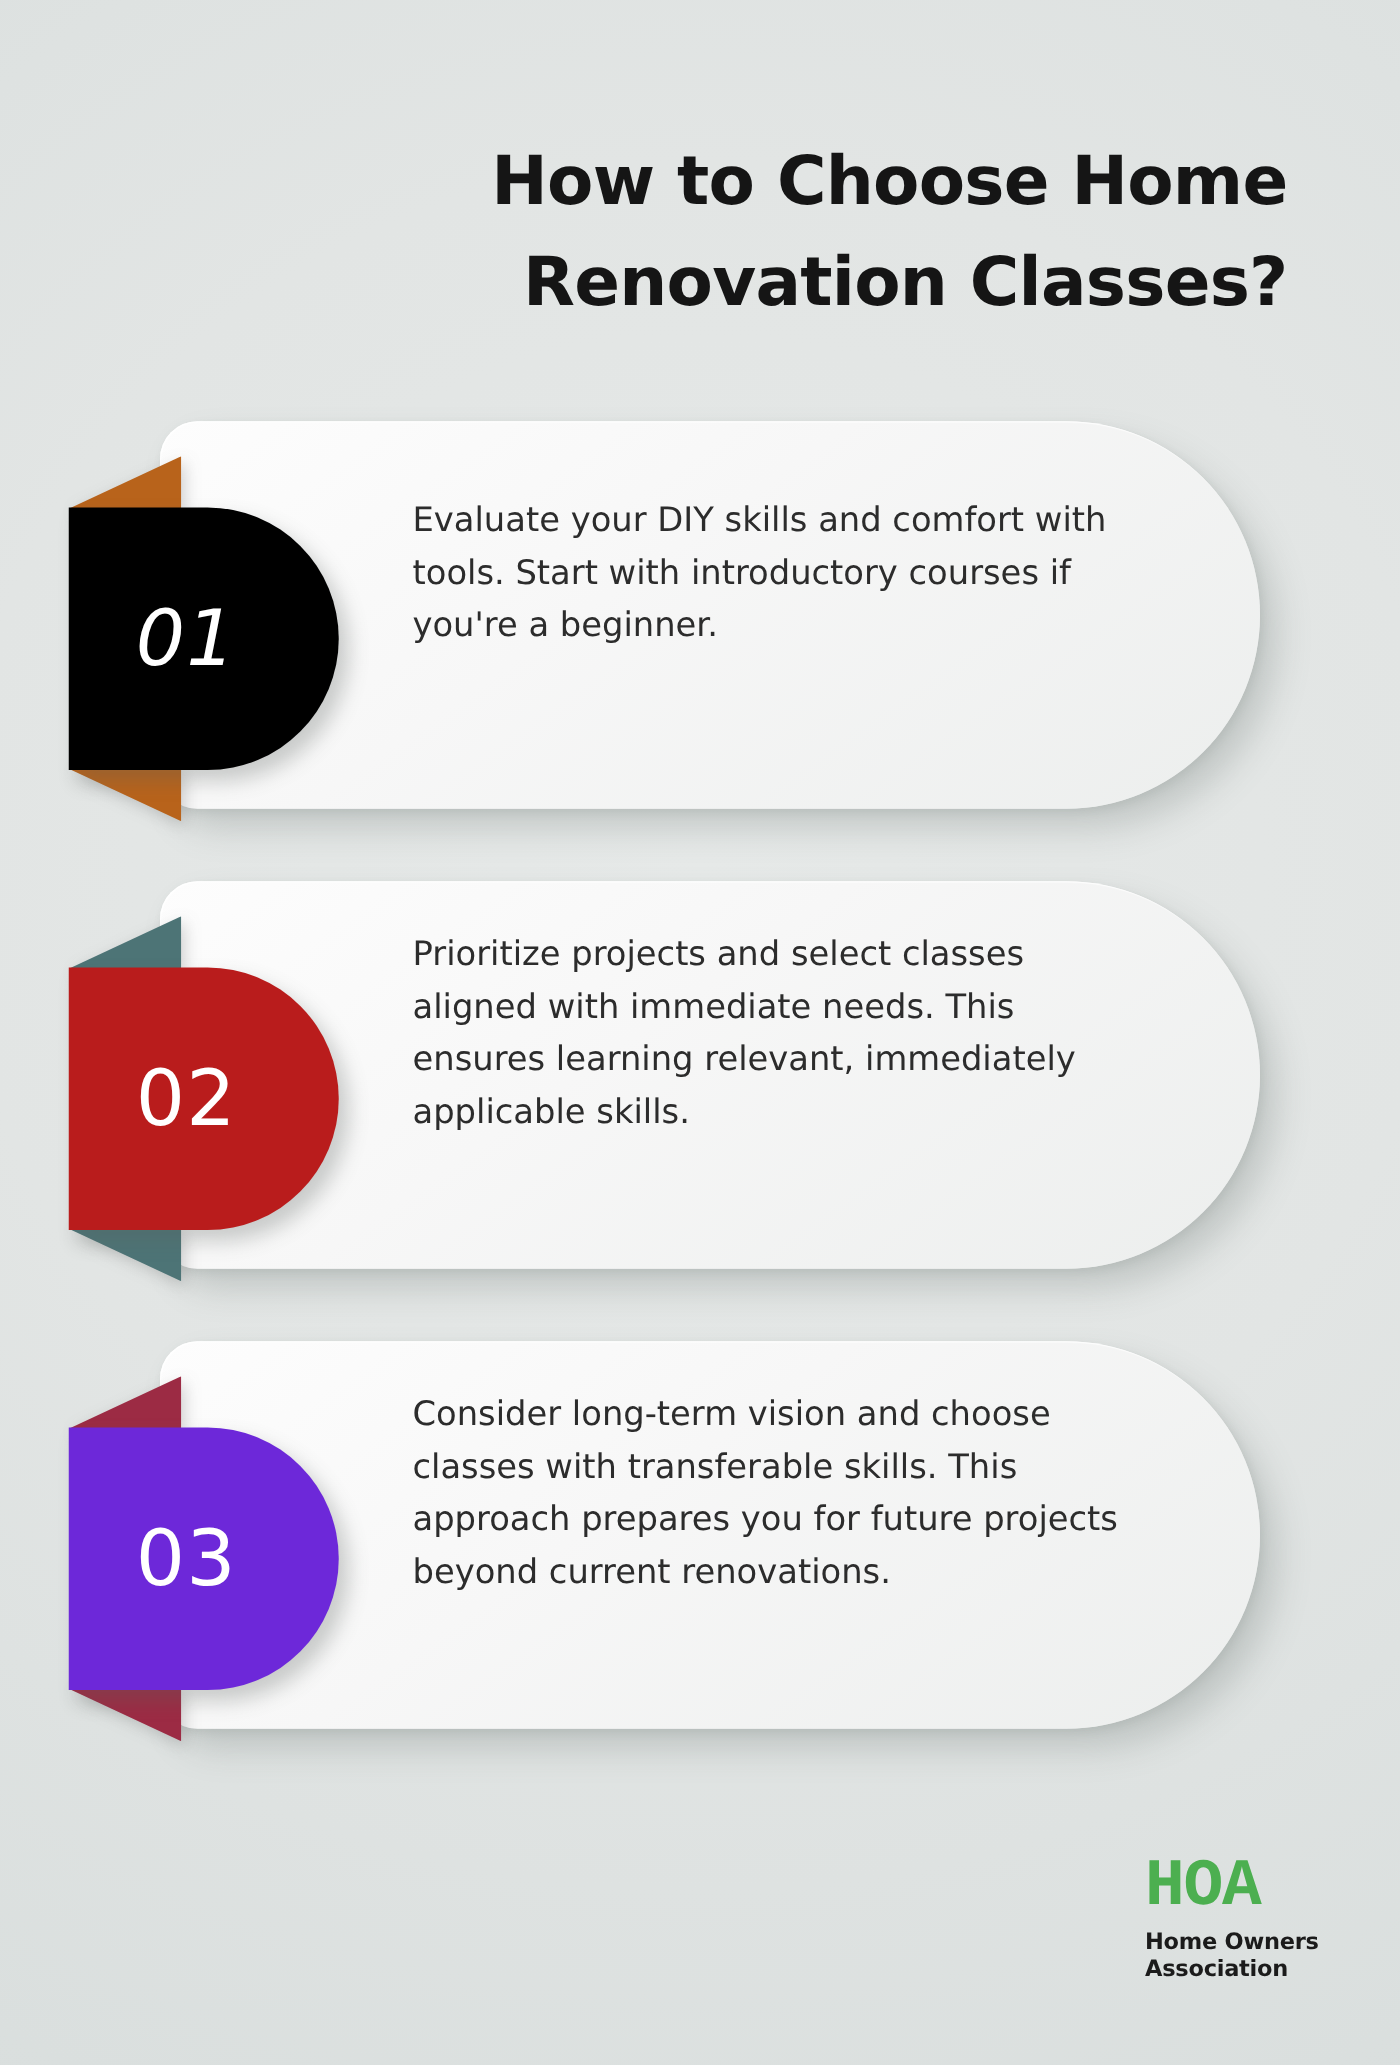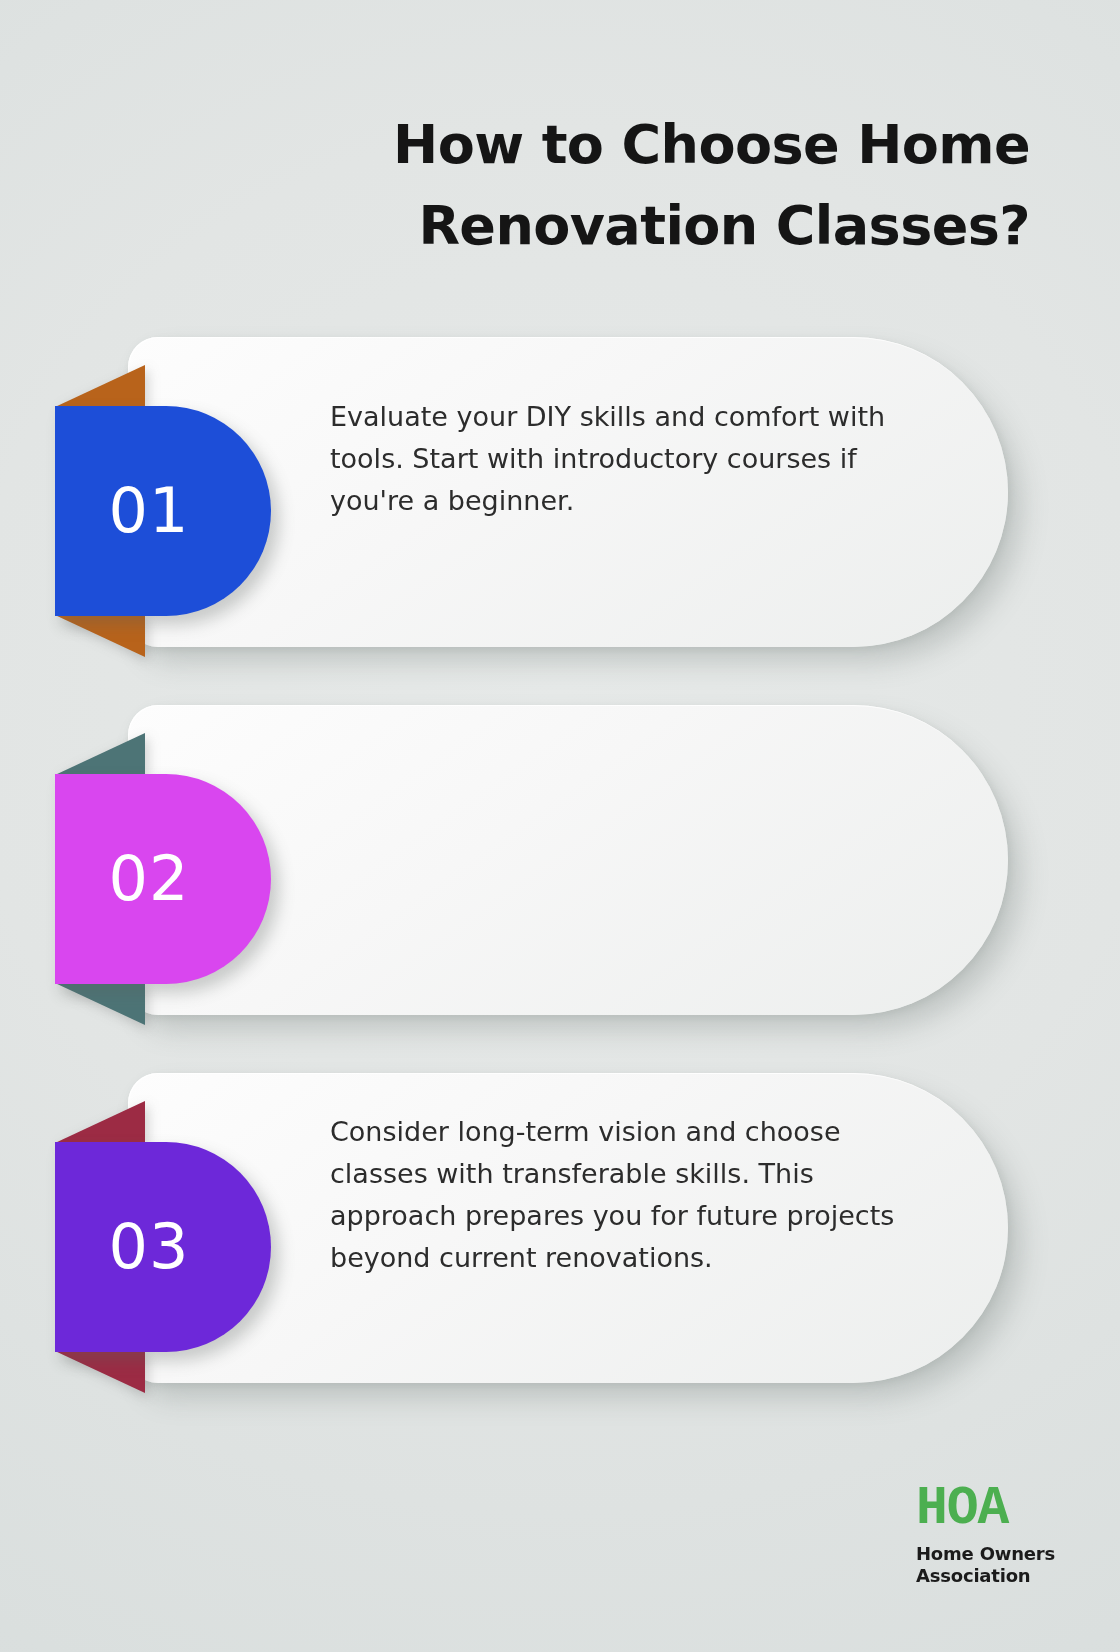--- a/index.html
+++ b/index.html
@@ -153,43 +153,46 @@
   <div class="card-row">
     <div class="panel"></div>
 
     <div class="fold">
       <svg viewBox="0 0 90 292" preserveAspectRatio="none">
         <polygon id="fold1a" points="90,0 90,42 0,42" fill="#b8631b"></polygon>
         <polygon id="fold1b" points="90,292 90,250 0,250" fill="#b8631b"></polygon>
       </svg>
     </div>
 
-    <div class="badge" id="badge1" style="background: #1d4ed8;">
+    <div class="badge" id="badge1" style="background: #000000; font-style: italic;">
       <span class="badge-num">01</span>
     </div>
 
     <div class="copy">
       <p class="copy-text">Evaluate your DIY skills and comfort with tools. Start with introductory courses if you're a beginner.</p>
     </div>
   </div>
 
   <div class="card-row">
     <div class="panel"></div>
 
     <div class="fold">
       <svg viewBox="0 0 90 292" preserveAspectRatio="none">
         <polygon id="fold2a" points="90,0 90,42 0,42" fill="#4d7476"></polygon>
         <polygon id="fold2b" points="90,292 90,250 0,250" fill="#4d7476"></polygon>
       </svg>
     </div>
 
-    <div class="badge" id="badge2" style="background: #d946ef;">
+    <div class="badge" id="badge2" style="background: #b91c1c;">
       <span class="badge-num">02</span>
     </div>
 
+    <div class="copy">
+      <p class="copy-text">Prioritize projects and select classes aligned with immediate needs. This ensures learning relevant, immediately applicable skills.</p>
+    </div>
   </div>
 
   <div class="card-row">
     <div class="panel"></div>
 
     <div class="fold">
       <svg viewBox="0 0 90 292" preserveAspectRatio="none">
         <polygon id="fold3a" points="90,0 90,42 0,42" fill="#9c2b44"></polygon>
         <polygon id="fold3b" points="90,292 90,250 0,250" fill="#9c2b44"></polygon>
       </svg>

